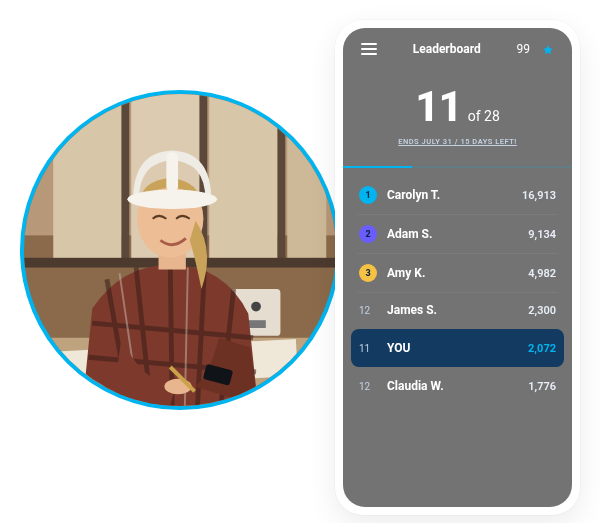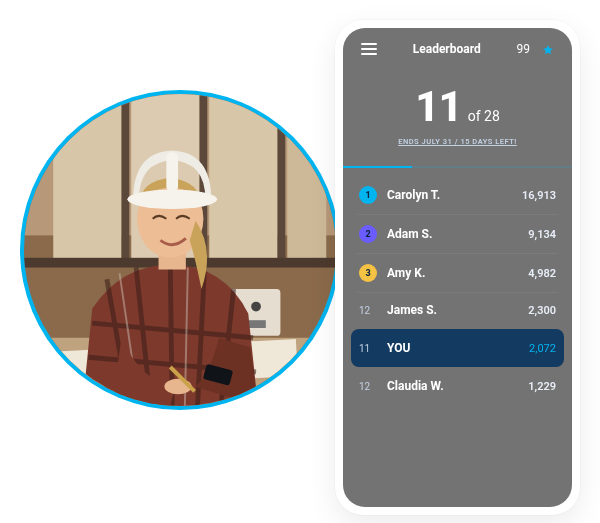--- a/index.html
+++ b/index.html
@@ -127,21 +127,21 @@
   .row-name { font-size: 12px; font-weight: 700; white-space: nowrap; }
   .row-score { font-size: 11px; font-weight: 600; color: #e8eef7; }
   .row.is-you {
     background: #133a60;
     border-radius: 8px;
     margin: 2px -6px;
     padding: 12px 8px;
     border-top: none;
   }
   .row.is-you + .row { border-top: none; }
-  .row.is-you .row-score { color: #00b4f0; font-weight: 400; text-align: right; }
+  .row.is-you .row-score { color: #00b4f0; font-weight: 700; text-align: right; }
 </style>
 </head>
 <body>
 
 <div class="avatar-wrap">
   <div class="avatar-inner">
     <svg class="avatar-svg" viewBox="0 0 320 320" aria-hidden="true">
 
       <rect x="0" y="0" width="320" height="320" fill="#8a6a4a"></rect>
       <rect x="0" y="0" width="320" height="145" fill="#b79878"></rect>
@@ -268,18 +268,18 @@
             <div class="rank-num">11</div>
             <div class="row-name">YOU</div>
           </div>
           <div class="row-score">2,072</div>
         </div>
         <div class="row">
           <div class="row-left">
             <div class="rank-num">12</div>
             <div class="row-name">Claudia W.</div>
           </div>
-          <div class="row-score">1,229</div>
+          <div class="row-score">1,776</div>
         </div>
       </div>
 
   </div>
 </div>
 
 </body></html>

